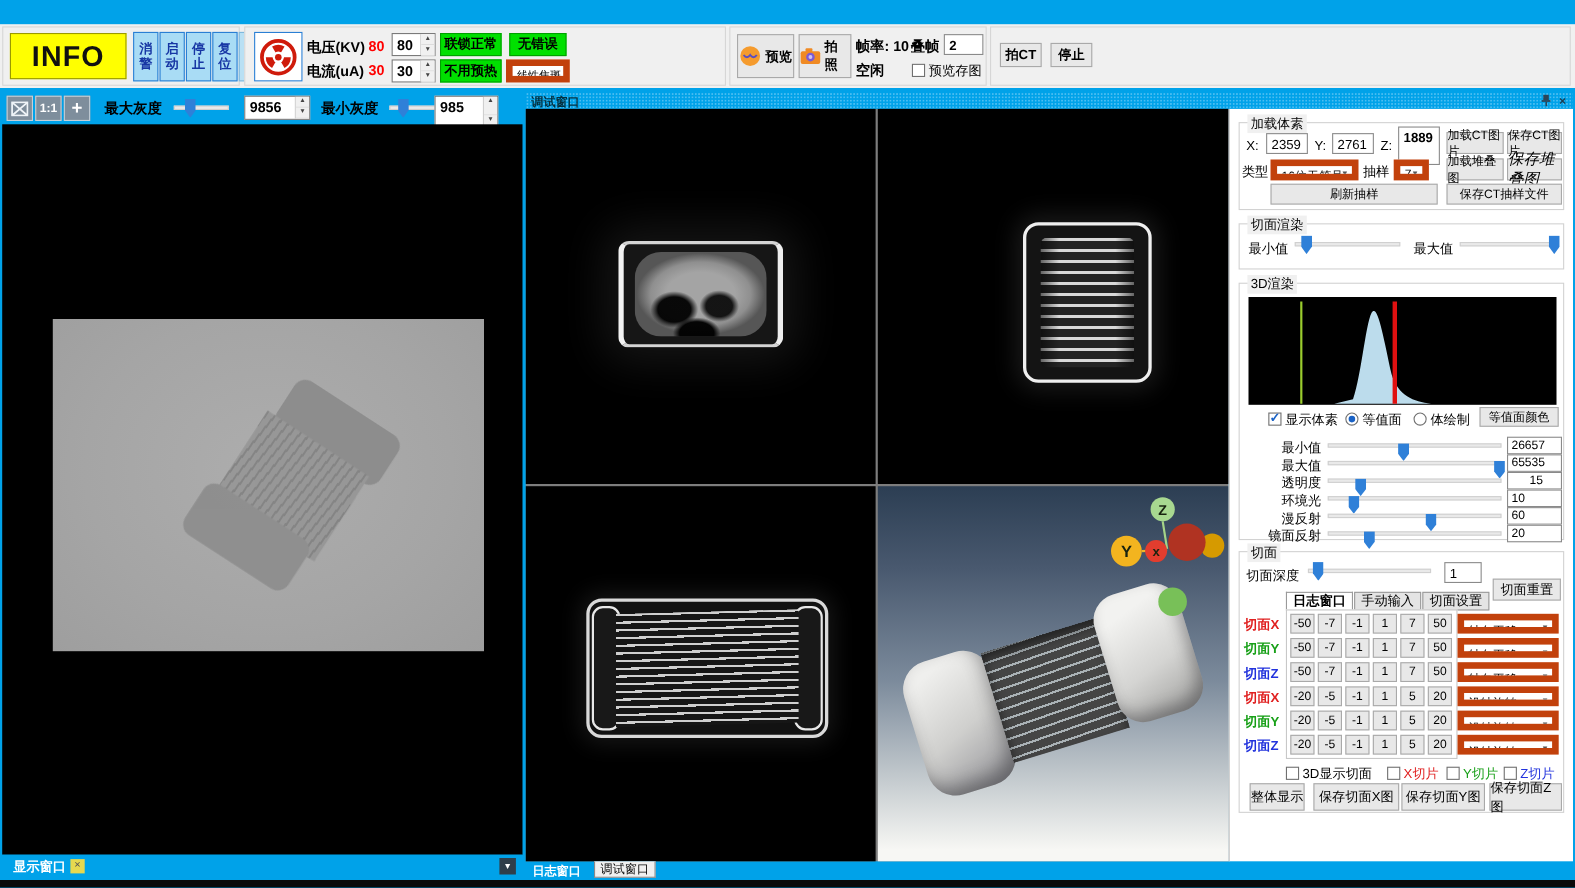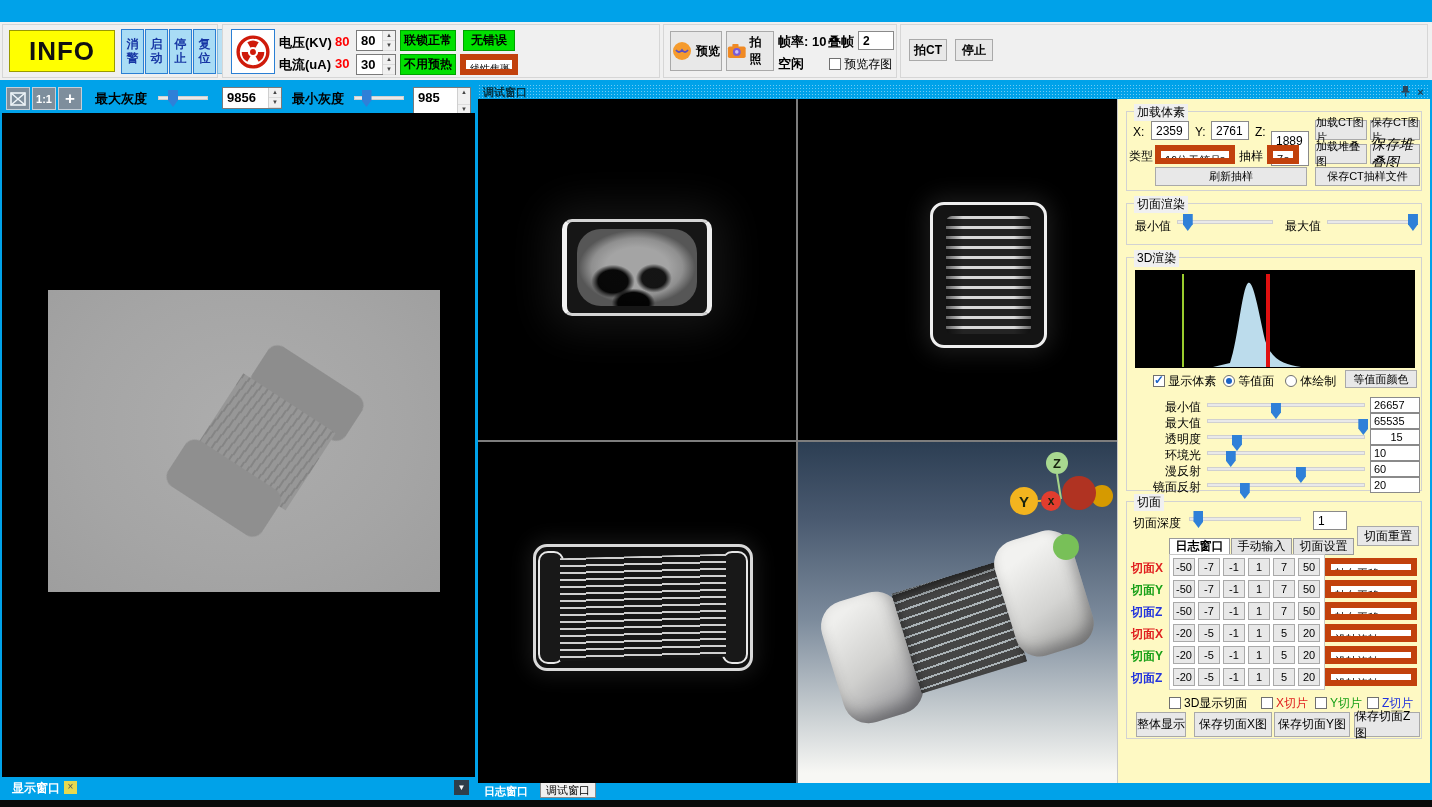--- a/index.html
+++ b/index.html
@@ -67,21 +67,21 @@
   #bl-capR{position:absolute;right:2px;top:4px;bottom:4px;width:26px;border:2px solid #e8e8e8;border-radius:10px;background:#181818;}
   #bl-stripes{position:absolute;left:24px;right:24px;top:9px;bottom:9px;background:repeating-linear-gradient(180deg,#cfcfcf 0 2px,#161616 2px 7px);transform:skewY(-1.5deg);}
   
   #quad-br{background:linear-gradient(180deg,#2c3e53 0%,#49596f 22%,#7c8b9c 52%,#c9cfd2 80%,#f7f7f4 97%);}
   #part3d{position:absolute;left:28px;top:118px;width:264px;height:134px;transform:rotate(-17deg);}
   #part3d .cap1{position:absolute;left:0;top:8px;width:82px;height:126px;border-radius:26px;background:linear-gradient(155deg,#efefed 15%,#cfcfcd 55%,#97979b 95%);box-shadow:inset -5px -9px 16px rgba(40,40,45,.45);}
   #part3d .mid3{position:absolute;left:78px;top:16px;width:110px;height:104px;background:#454545 repeating-linear-gradient(178deg,rgba(195,205,210,.8) 0 2px,rgba(30,30,30,0) 2px 9px);box-shadow:inset 0 6px 10px rgba(0,0,0,.5);}
   #part3d .cap2{position:absolute;left:184px;top:0;width:80px;height:120px;border-radius:24px;background:linear-gradient(160deg,#f2f2f0 20%,#d4d4d2 60%,#a4a4a2 95%);box-shadow:inset -4px -8px 14px rgba(40,40,45,.4);}
   .gizmo-c{position:absolute;border-radius:50%;display:flex;align-items:center;justify-content:center;font-weight:bold;color:#18230f;}
   
-  #controls{position:absolute;left:639px;top:15px;width:313px;height:684px;background:#fef9c3;border-left:1px solid #c8c8c8;}
+  #controls{position:absolute;left:639px;top:15px;width:313px;height:684px;background:#ffffff;border-left:1px solid #c8c8c8;}
   .group{position:absolute;border:1px solid #d2d2d2;}
   .gtitle{position:absolute;top:-8px;left:7px;background:#f0f0f0;padding:0 3px;font-size:12px;color:#000;white-space:nowrap;}
   .fld{position:absolute;background:#fff;border:1px solid #8a8a8a;font-size:12px;padding:2px 2px 0 4px;}
   .slabel{position:absolute;font-size:12px;color:#000;white-space:nowrap;}
   #hist{position:absolute;left:8px;top:12px;width:280px;height:98px;background:#000;}
   .r3d-row{position:absolute;left:4px;height:17px;width:288px;}
   .r3d-row .lab{position:absolute;right:218px;top:1px;font-size:12px;white-space:nowrap;}
   .r3d-row .tr2{position:absolute;left:76px;top:5px;width:158px;height:4px;background:#e9e9e9;border:1px solid #d0d0d0;}
   .r3d-row .th2{position:absolute;top:0px;width:10px;height:16px;background:#2f80d8;clip-path:polygon(0 0,100% 0,100% 60%,50% 100%,0 60%);}
   .r3d-row .val{position:absolute;left:239px;top:-1px;width:50px;height:16px;background:#fff;border:1px solid #8a8a8a;font-size:11px;padding:1px 0 0 3px;}
@@ -212,21 +212,21 @@
         <span class="arrs">
             <span>▲</span>
             <span>▼</span>
           </span>
       </div>
       <div class="tlabel" style="left:290px;top:6px;">最小灰度</div>
       <div class="slider" style="left:352px;top:6px;width:50px;height:17px;">
         <div class="track"></div>
           <div class="thumb" style="left:15%;"></div>
       </div>
-      <div class="spin" style="left:411px;top:3px;width:58px;height:35px;">
+      <div class="spin" style="left:393px;top:3px;width:58px;height:35px;">
         <span class="v">985</span>
         <span class="arrs">
             <span>▲</span>
             <span>▼</span>
           </span>
       </div>
     </div>
     <div id="left-image-area">
       <div id="xray-photo">
         <div id="xray-part">
@@ -295,21 +295,21 @@
 
     <div id="controls">
 
       <div class="group" style="left:8px;top:12px;width:296px;height:80px;">
         <span class="gtitle">加载体素</span>
         <span class="slabel" style="left:6px;top:13px;">X:</span>
         <div class="fld" style="left:24px;top:9px;width:38px;height:19px;">2359</div>
         <span class="slabel" style="left:68px;top:13px;">Y:</span>
         <div class="fld" style="left:84px;top:9px;width:38px;height:19px;">2761</div>
         <span class="slabel" style="left:128px;top:13px;">Z:</span>
-        <div class="fld" style="left:144px;top:19px;width:38px;height:35px;">1889</div>
+        <div class="fld" style="left:144px;top:3px;width:38px;height:35px;font-weight:bold;">1889</div>
         <div class="btn" style="position:absolute;left:188px;top:8px;width:52px;height:20px;font-size:11px;">加载CT图片</div>
         <div class="btn" style="position:absolute;left:243px;top:8px;width:50px;height:20px;font-size:11px;">保存CT图片</div>
         <span class="slabel" style="left:2px;top:36px;">类型</span>
         <div class="combo" style="left:28px;top:33px;width:80px;height:19px;">16位无符号</div>
         <span class="slabel" style="left:112px;top:36px;">抽样</span>
         <div class="combo" style="left:140px;top:33px;width:32px;height:19px;">7</div>
         <div class="btn" style="position:absolute;left:188px;top:32px;width:52px;height:20px;font-size:11px;">加载堆叠图</div>
         <div class="btn" style="position:absolute;left:243px;top:32px;width:50px;height:20px;font-size:14px;font-style:italic;">保存堆叠图</div>
         <div class="btn" style="position:absolute;left:28px;top:55px;width:152px;height:19px;font-size:11px;">刷新抽样</div>
         <div class="btn" style="position:absolute;left:188px;top:55px;width:105px;height:19px;font-size:11px;">保存CT抽样文件</div>

